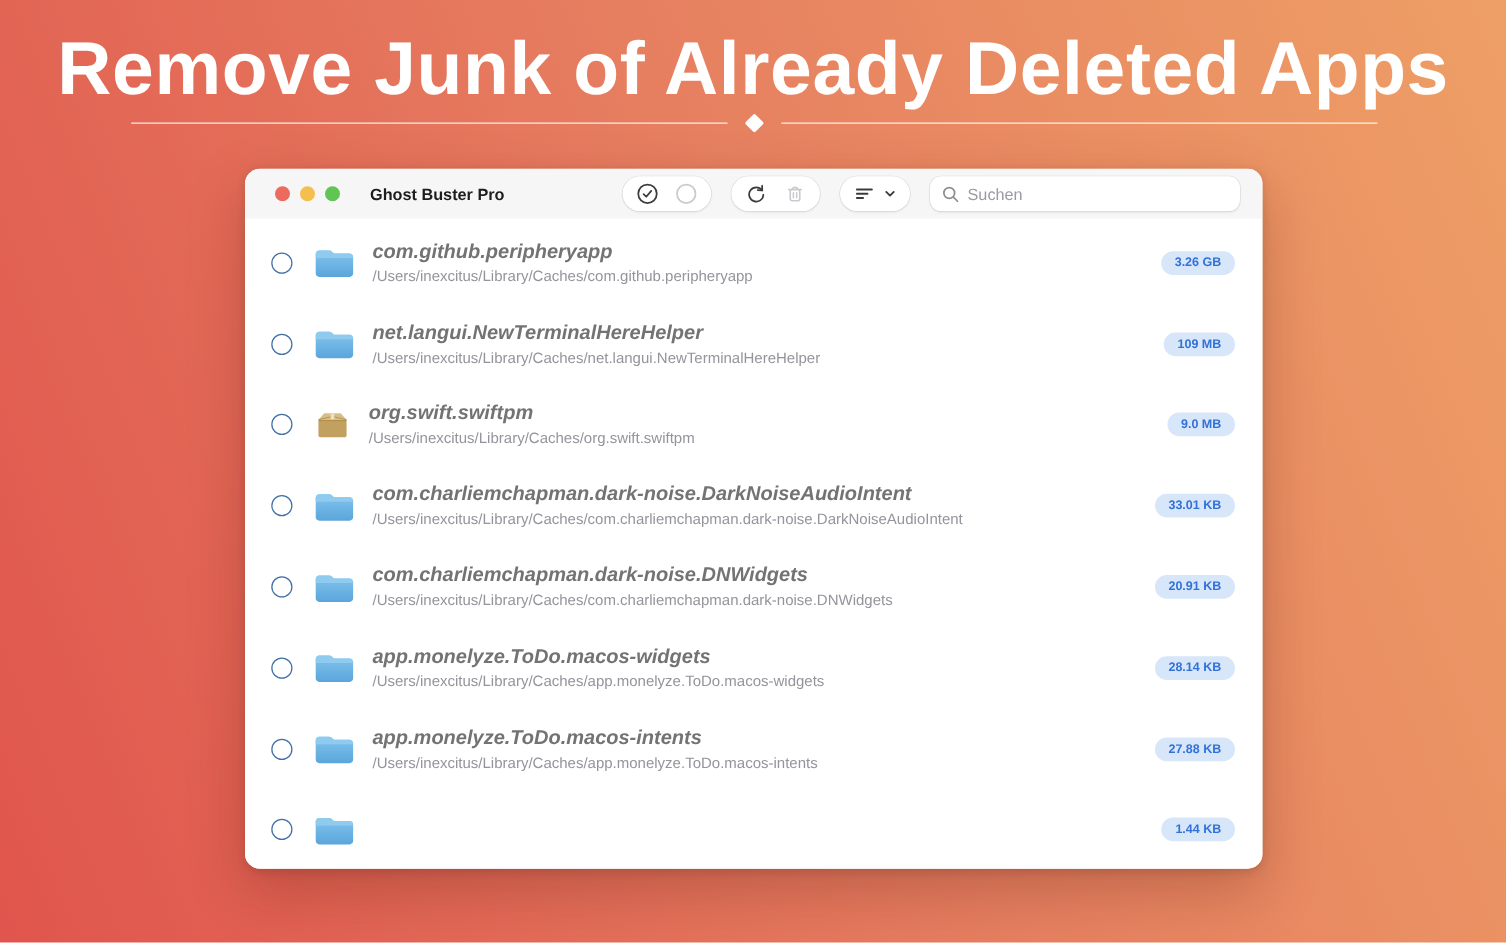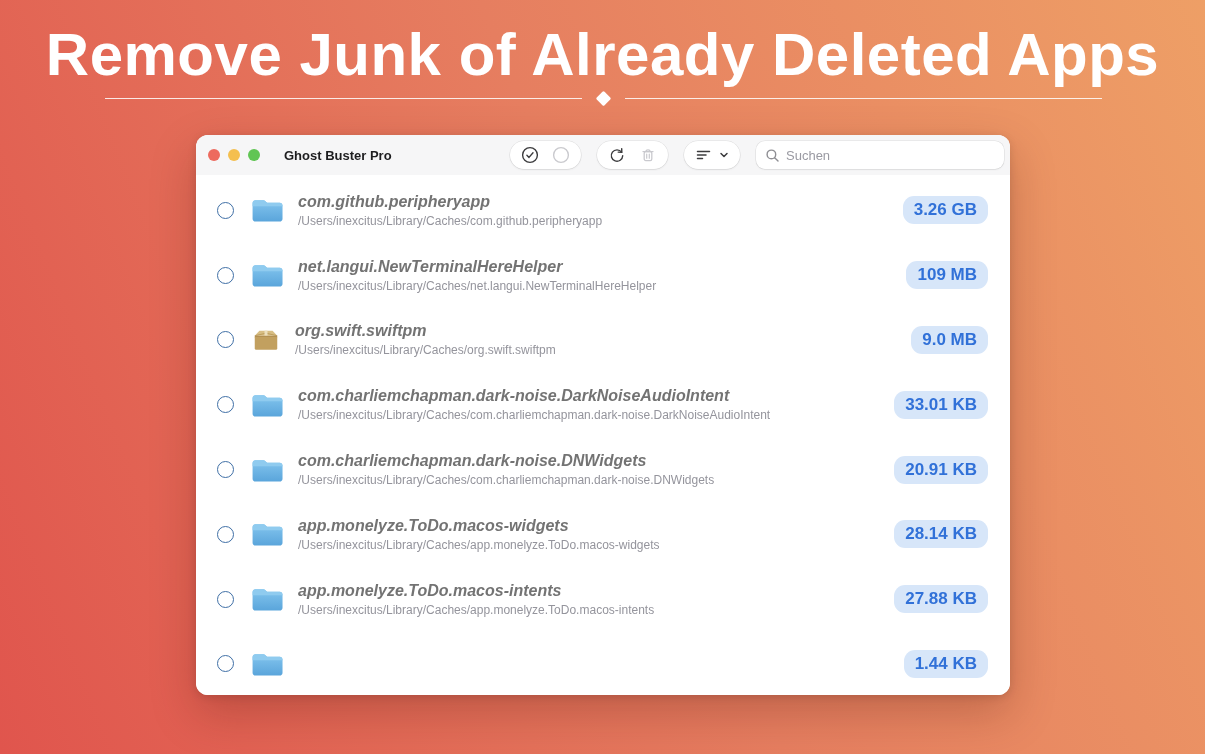--- a/index.html
+++ b/index.html
@@ -28,21 +28,21 @@
 
   
   .app-window {
     position:absolute; left:196px; top:135px; width:814px; height:560px;
     background:#ffffff; border-radius:12px;
     box-shadow:0 18px 45px rgba(80,20,10,0.25), 0 2px 8px rgba(0,0,0,0.12);
     display:flex; flex-direction:column; overflow:hidden;
   }
   .titlebar {
     flex:0 0 40px; display:flex; align-items:center;
-    background:#f6f6f7; padding:0 6px;
+    background:#f6f6f7; padding:0 18px;
   }
   .traffic-lights { display:flex; gap:8px; padding-left:6px; }
   .traffic-lights span { width:12px; height:12px; border-radius:50%; display:block; }
   .window-title { margin-left:24px; font-size:13px; font-weight:bold; color:#1d1d1f; }
 
   .toolbar-right { margin-left:auto; display:flex; align-items:center; gap:16px; }
   .pill {
     display:flex; align-items:center; gap:13px;
     background:#ffffff; border-radius:15px; padding:5px 11px; height:28px;
     box-shadow:0 0 0 0.5px rgba(0,0,0,0.10), 0 1px 2px rgba(0,0,0,0.07);
@@ -66,21 +66,21 @@
     width:17px; height:17px; border:1.6px solid #3f6fa6; border-radius:50%;
     flex:0 0 auto; margin-right:17px; background:transparent;
   }
   .row-icon { flex:0 0 auto; margin-right:14px; display:flex; align-items:center; }
   .row-text { display:flex; flex-direction:column; gap:3px; min-width:0; }
   .row-name { font-size:16px; font-weight:bold; color:#737373;font-style:italic; }
   .row-path { font-size:12px; color:#94949c; }
   .size-badge {
     margin-left:auto; flex:0 0 auto;
     background:#d7e6f9; color:#3171d8;
-    font-size:17px; font-weight:bold;
+    font-size:10px; font-weight:bold;
     padding:4px 11px; border-radius:11px;
   }
 </style>
 </head>
 <body>
 
 <h1 class="hero-title">Remove Junk of Already Deleted Apps</h1>
 <div class="hero-divider">
   <div class="line"></div>
   <div class="diamond"></div>

